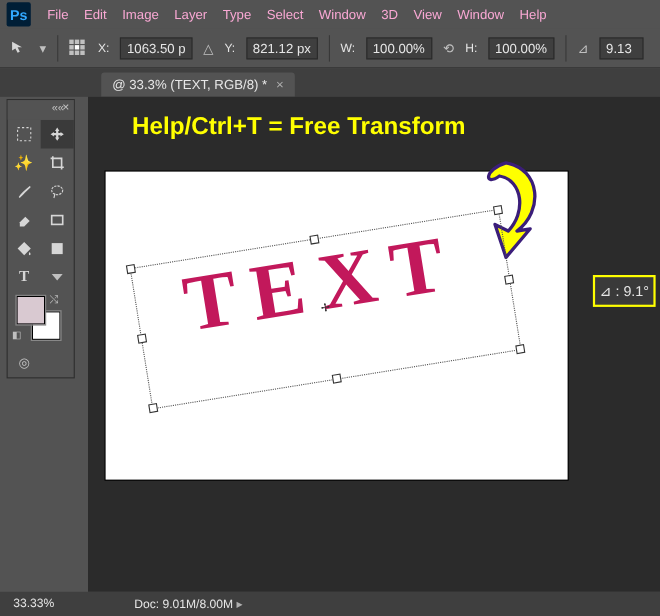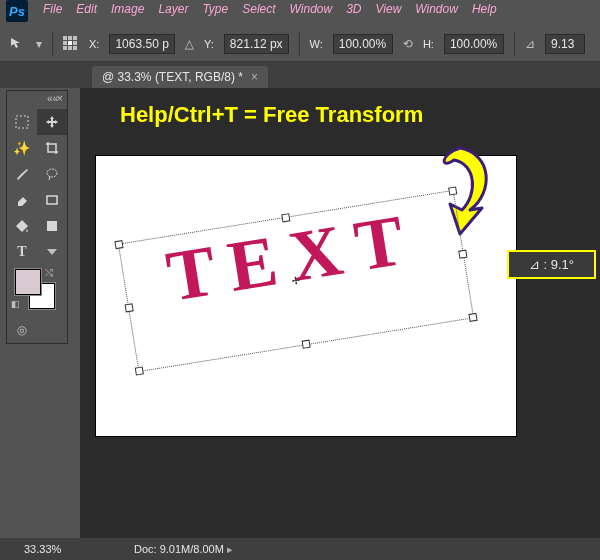--- a/index.html
+++ b/index.html
@@ -1,20 +1,20 @@
 <!DOCTYPE html>
 <html><head>
 <meta charset="utf-8">
 <style>
   * { box-sizing: border-box; margin: 0; padding: 0; font-family: Tahoma, Arial, sans-serif; }
   body { width: 600px; height: 560px; overflow: hidden; background: #ffffff; }
   .app { width: 600px; height: 560px; background: #535353; position: relative; }
 
   
-  .menubar { height: 26px; background: #535353; display: flex; align-items: flex-start; padding-left: 6px; gap: 0; font-style: italic; }
+  .menubar { height: 26px; background: #535353; display: flex; align-items: center; padding-left: 6px; gap: 0; }
   .ps-logo { width: 22px; height: 22px; background: #001e36; color: #31a8ff; font-weight: 800; font-size: 13px; display: flex; align-items: center; justify-content: center; border-radius: 2px; margin-right: 8px; }
   .menu-item { color: #f9a8d4; font-size: 12px; padding: 2px 7px; cursor: default; }
 
   
   .options { height: 36px; background: #535353; border-bottom: 1px solid #383838; display: flex; align-items: center; padding: 0 8px; gap: 10px; }
   .opt-icon { width: 18px; height: 18px; display: flex; align-items: center; justify-content: center; }
   .opt-sep { width: 1px; height: 24px; background: #383838; }
   .grid9 { width: 16px; height: 16px; display: grid; grid-template-columns: repeat(3, 4px); grid-template-rows: repeat(3, 4px); gap: 1px; }
   .grid9 span { background: #c0c0c0; }
   .grid9 .c { background: #ffffff; }
@@ -41,41 +41,41 @@
   .transform-layer { position: absolute; left: 30px; top: 60px; width: 340px; height: 130px; transform: rotate(-9.13deg); }
   .sample-text { color: #c2185b; font-family: "Times New Roman", serif; font-weight: 900; font-size: 72px; letter-spacing: 14px; text-align: center; }
   .bbox { position: absolute; inset: 0; border: 1px dotted #555; }
   .hdl { position: absolute; width: 8px; height: 8px; background: #fff; border: 1px solid #333; margin: -4px; }
   .hdl.tl{top:0;left:0} .hdl.tm{top:0;left:50%} .hdl.tr{top:0;left:100%}
   .hdl.ml{top:50%;left:0} .hdl.mr{top:50%;left:100%}
   .hdl.bl{top:100%;left:0} .hdl.bm{top:100%;left:50%} .hdl.br{top:100%;left:100%}
   .center-mark{position:absolute;top:50%;left:50%;width:10px;height:10px;margin:-5px;font-size:10px;color:#333;line-height:10px;text-align:center;}
 
   
-  .angle-badge { position: absolute; right: 4px; top: 250px; background: #3a3a3a; color: #e6e6e6; border: 2px solid #ffff00; padding: 5px 20px; font-size: 13px; z-index: 50; }
+  .angle-badge { position: absolute; right: 4px; top: 250px; background: #3a3a3a; color: #e6e6e6; border: 2px solid #ffff00; padding: 5px 4px; font-size: 13px; z-index: 50; }
 
   
   .toolbox { position: absolute; left: 6px; top: 90px; width: 62px; background: #535353; border: 1px solid #2e2e2e; z-index: 60; }
   .tb-head { height: 18px; background: #535353; position: relative; }
   .tb-head .chev { position: absolute; left: 40px; top: 2px; color: #c0c0c0; font-size: 10px; }
   .tb-head .x { position: absolute; right: 4px; top: 1px; color: #c0c0c0; font-size: 11px; cursor: default; }
   .tb-grid { display: grid; grid-template-columns: 1fr 1fr; }
   .tool { height: 26px; display: flex; align-items: center; justify-content: center; color: #d6d6d6; font-size: 14px; border: 1px solid transparent; }
   .tool.sel { background: #3a3a3a; }
   .tri-indicator { width:0;height:0;border-left:5px solid transparent;border-right:5px solid transparent;border-top:6px solid #c0c0c0;}
   .swatches { padding: 6px 6px 8px; position: relative; height: 52px; }
   .fg { position: absolute; left: 8px; top: 4px; width: 26px; height: 26px; background: #d9c9d1; border: 1px solid #000; outline: 1px solid #888; z-index: 2;}
   .bg { position: absolute; left: 22px; top: 18px; width: 26px; height: 26px; background: #ffffff; border: 1px solid #000; outline: 1px solid #888; z-index: 1;}
   .sw-def { position: absolute; left: 4px; top: 34px; font-size: 9px; color: #c0c0c0; }
   .sw-swap { position: absolute; left: 38px; top: 2px; font-size: 10px; color: #c0c0c0; }
   .tb-foot { display: flex; }
   .qmask { height: 26px; width: 30px; display:flex;align-items:center;justify-content:center;color:#c0c0c0;font-size:12px;}
 
   
-  .status { position: absolute; left: 0; right: 0; bottom: 0; height: 22px; background: #3f3f3f; color: #e6e6e6; font-size: 11px; display: flex; align-items: center; gap: 40px; padding-left: 24px; }
+  .status { position: absolute; left: 0; right: 0; bottom: 0; height: 22px; background: #3f3f3f; color: #e6e6e6; font-size: 11px; display: flex; align-items: center; gap: 40px; padding-left: 12px; }
   .status .z { width: 70px; }
   .status .caret { color: #b0b0b0; }
 
   svg { display: block; }
 </style>
 </head>
 <body>
 
 <div class="app">
 

